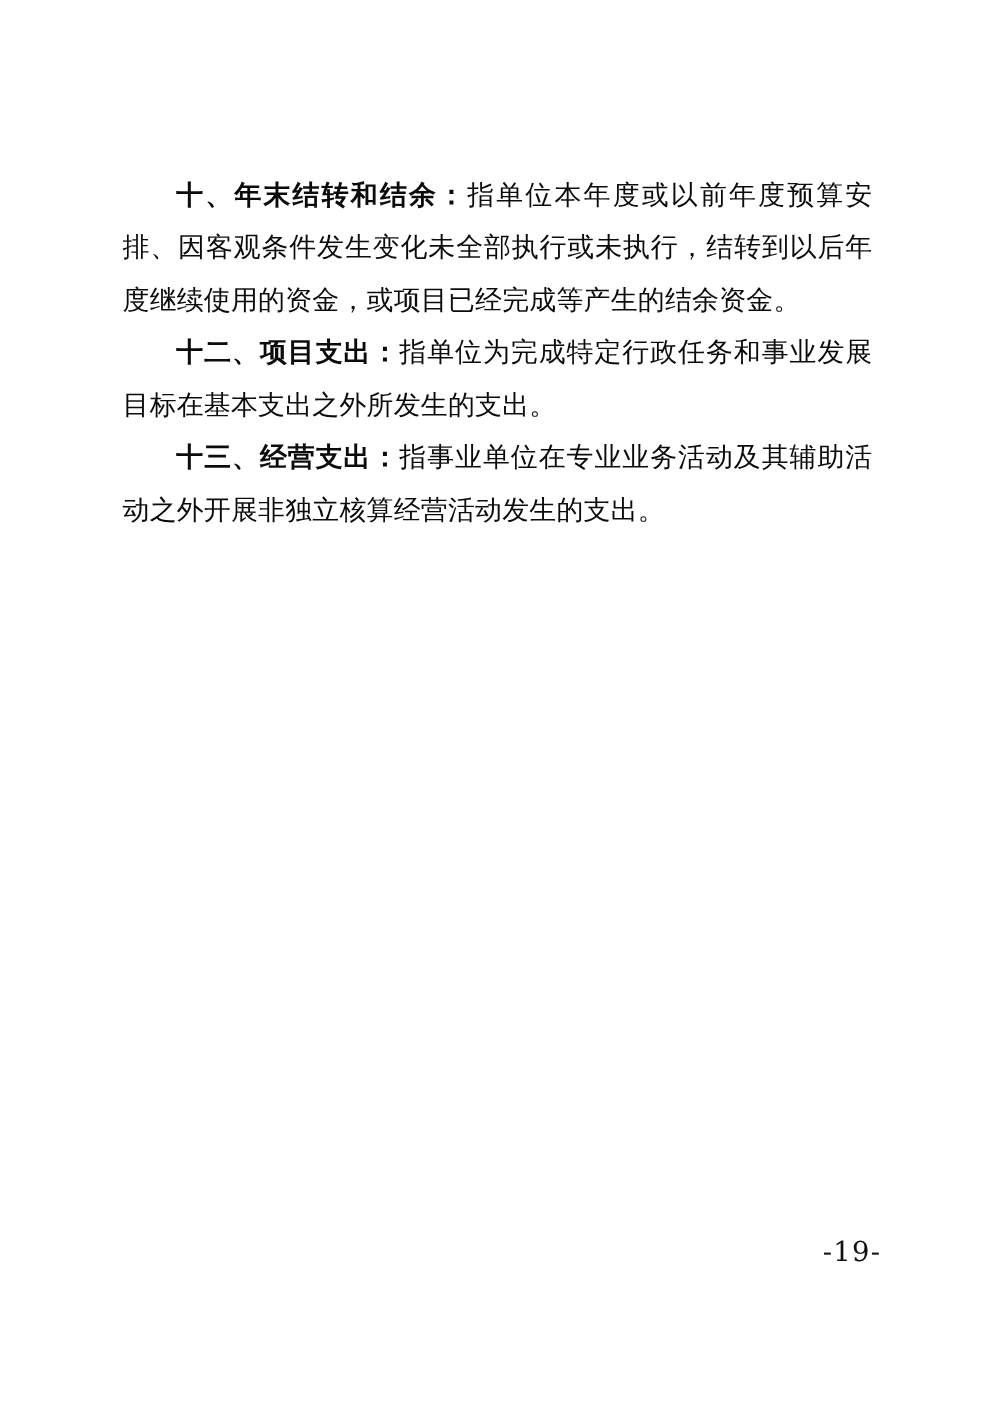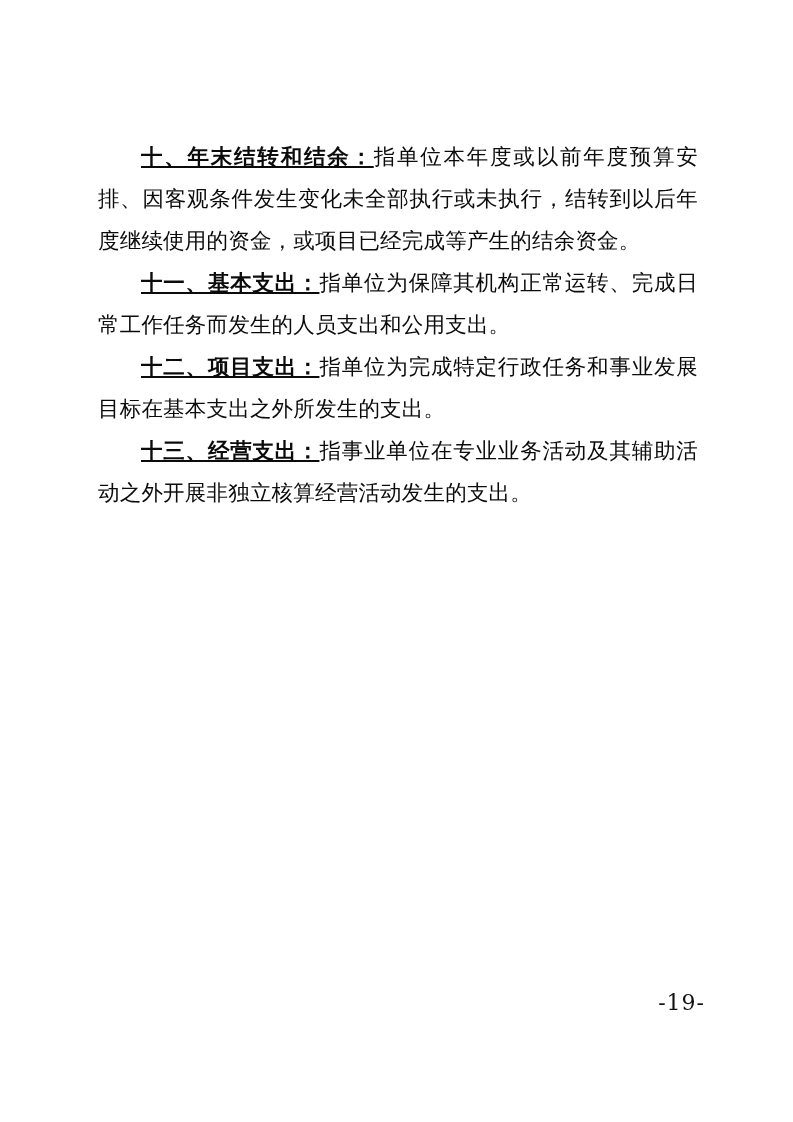--- a/index.html
+++ b/index.html
@@ -33,21 +33,20 @@
     font-size: 21.5px;
     line-height: 42px;
     text-align: justify;
     text-justify: inter-ideograph;
     text-indent: 2em;
     margin: 0 0 0 0;
     letter-spacing: 0.2px;
   }
   .para .lead {
     font-weight: bold;
-    text-decoration: underline;
   }
   .page-number {
     position: absolute;
     right: 88px;
     top: 990px;
     font-size: 22px;
     font-family: "DejaVu Serif", "Liberation Serif", serif;
     color: #111;
     letter-spacing: 1px;
   }
@@ -55,23 +54,20 @@
 </head>
 <body>
 
 <div class="page">
   <div class="content">
 
     <p class="para">
       <span class="lead">十、年末结转和结余：</span><span>指单位本年度或以前年度预算安排、因客观条件发生变化未全部执行或未执行，结转到以后年度继续使用的资金，或项目已经完成等产生的结余资金。</span>
     </p>
 
-    <p class="para">
-      <span class="lead">十一、基本支出：</span><span>指单位为保障其机构正常运转、完成日常工作任务而发生的人员支出和公用支出。</span>
-    </p>
 
     <p class="para">
       <span class="lead">十二、项目支出：</span><span>指单位为完成特定行政任务和事业发展目标在基本支出之外所发生的支出。</span>
     </p>
 
     <p class="para">
       <span class="lead">十三、经营支出：</span><span>指事业单位在专业业务活动及其辅助活动之外开展非独立核算经营活动发生的支出。</span>
     </p>
 
 

